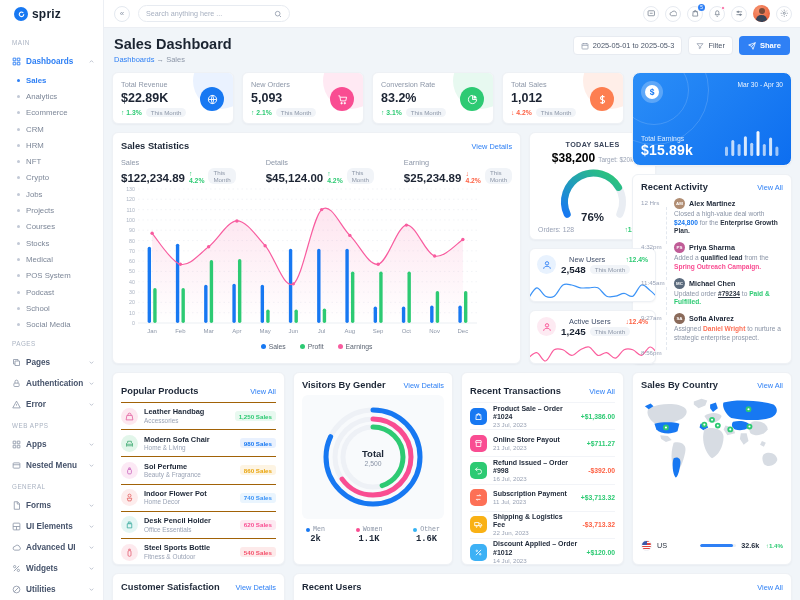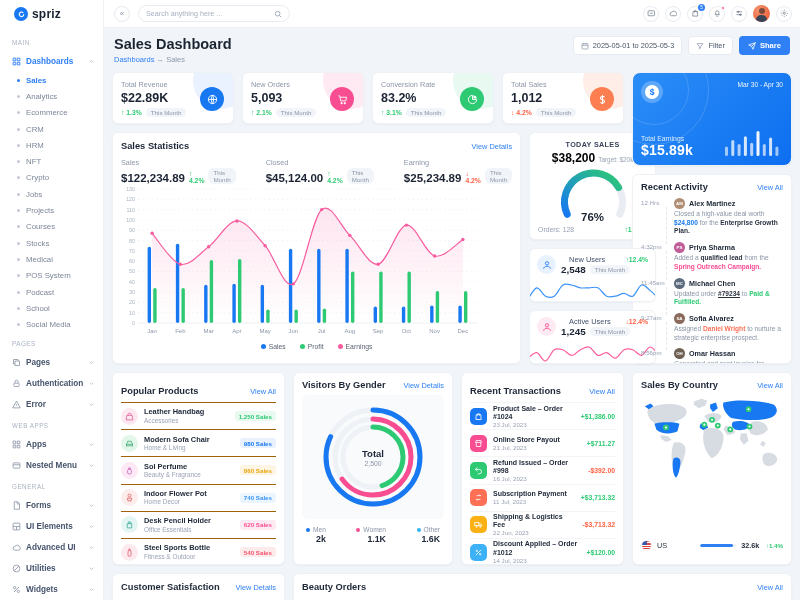--- a/index.html
+++ b/index.html
@@ -191,21 +191,21 @@
   .b-pink { background:#fdeaf2; color:#f94d92; } .b-red { background:#fdeaea; color:#f4516c; }
 
   .gender-card { width:160px; flex:none; height:193px; padding:7px 8px; }
   .gender-box { background:#f8fafc; border-radius:6px; margin-top:5px; height:124px;
     display:flex; align-items:center; justify-content:center; position:relative; }
   .gender-center { position:absolute; left:0; right:0; top:50%; transform:translateY(-50%);
     text-align:center; pointer-events:none; }
   .gender-center .t1 { font-size:9.5px; font-weight:700; color:#1d2737; }
   .gender-center .t2 { font-size:6.8px; color:#8a94a6; margin-top:1px; }
   .gender-legend { display:flex; justify-content:space-between; padding:7px 4px 0; }
-  .gl { text-align:right; }
+  .gl { text-align:center;font-family:Liberation Mono, monospace; }
   .gl .lr { display:flex; align-items:center; gap:3px; font-size:6.6px; color:#8a94a6; }
   .gl .lr i { width:4px; height:4px; border-radius:50%; display:inline-block; }
   .gl .lv { font-size:8.8px; font-weight:700; color:#1d2737; margin-top:1px; }
 
   .trans-card { flex:1; height:193px; padding:7px 8px 0; }
   .tr-row { display:flex; align-items:center; gap:6px; height:27.2px; border-top:1px solid #f2f4f8; cursor:pointer; }
   .tr-row:first-of-type { border-top:none; }
   .tr-ic { width:17px; height:17px; border-radius:5px; flex:none; color:#fff;
     display:flex; align-items:center; justify-content:center; }
   .tr-ic svg { width:9px; height:9px; }
@@ -387,35 +387,35 @@
         <svg class="gi" viewBox="0 0 24 24" fill="none" stroke="currentColor" stroke-width="2.2">
             <path d="M7 19a5 5 0 011-9.9A7 7 0 0120.7 11 4.5 4.5 0 0118.5 19z"></path>
           </svg>
         <span>Advanced UI</span>
         <svg class="chev" viewBox="0 0 24 24" fill="none" stroke="currentColor" stroke-width="2.6">
             <path d="M6 9l6 6 6-6"></path>
           </svg>
       </div>
       <div class="group-item">
         <svg class="gi" viewBox="0 0 24 24" fill="none" stroke="currentColor" stroke-width="2.2">
-            <circle cx="12" cy="12" r="9"></circle>
-            <path d="M6 18L18 6"></path>
-          </svg>
-        <span>Utilities</span>
-        <svg class="chev" viewBox="0 0 24 24" fill="none" stroke="currentColor" stroke-width="2.6">
-            <path d="M6 9l6 6 6-6"></path>
-          </svg>
-      </div>
-      <div class="group-item">
-        <svg class="gi" viewBox="0 0 24 24" fill="none" stroke="currentColor" stroke-width="2.2">
             <circle cx="7" cy="7" r="3"></circle>
             <circle cx="17" cy="17" r="3"></circle>
             <path d="M19 5L5 19"></path>
           </svg>
         <span>Widgets</span>
+        <svg class="chev" viewBox="0 0 24 24" fill="none" stroke="currentColor" stroke-width="2.6">
+            <path d="M6 9l6 6 6-6"></path>
+          </svg>
+      </div>
+      <div class="group-item">
+        <svg class="gi" viewBox="0 0 24 24" fill="none" stroke="currentColor" stroke-width="2.2">
+            <circle cx="12" cy="12" r="9"></circle>
+            <path d="M6 18L18 6"></path>
+          </svg>
+        <span>Utilities</span>
         <svg class="chev" viewBox="0 0 24 24" fill="none" stroke="currentColor" stroke-width="2.6">
             <path d="M6 9l6 6 6-6"></path>
           </svg>
       </div>
     </nav>
   </aside>
 
   <header class="topbar">
     <button class="collapse">«</button>
     <div class="search">
@@ -577,21 +577,21 @@
             <div class="stat-cols">
               <div>
                 <div class="stat-label">Sales</div>
                 <div class="stat-val-row">
                     <span class="stat-value">$122,234.89</span>
                     <span class="delta up">↑ 4.2%</span>
                     <span class="pill">This Month</span>
                   </div>
               </div>
               <div>
-                <div class="stat-label">Closed</div>
+                <div class="stat-label">Details</div>
                 <div class="stat-val-row">
                     <span class="stat-value">$45,124.00</span>
                     <span class="delta up">↑ 4.2%</span>
                     <span class="pill">This Month</span>
                   </div>
               </div>
               <div>
                 <div class="stat-label">Earning</div>
                 <div class="stat-val-row">
                     <span class="stat-value">$25,234.89</span>
@@ -1062,27 +1062,20 @@
               <div class="act-name-row">
                   <span class="act-av" style="background: rgb(138, 106, 90);">SA</span>
                   <span class="act-name">Sofia Alvarez</span>
                 </div>
               <div class="act-desc"><span>Assigned </span><span class="c-orange">Daniel Wright</span><span> to nurture a strategic enterprise prospect.</span></div>
             </div>
           </div>
           <div class="act-item">
             <span class="act-time">8:56pm</span>
             <span class="act-dotcol"><span class="act-dot" style="background: rgb(249, 177, 21);"></span></span>
-            <div class="act-body">
-              <div class="act-name-row">
-                  <span class="act-av" style="background: rgb(109, 95, 82);">OH</span>
-                  <span class="act-name">Omar Hassan</span>
-                </div>
-              <div class="act-desc"><span>Generated and sent invoice for </span></div>
-            </div>
           </div>
         </section>
 
         <section class="card country-card">
           <div class="card-head">
             <span class="card-title">Sales By Country</span>
             <span class="view-link">View All</span>
           </div>
           <div class="map-wrap">
             <svg width="144" height="90" viewBox="0 0 150 92">
@@ -1155,19 +1148,19 @@
 
     <div class="grid-bottom">
       <section class="card satis-card">
         <div class="card-head">
           <span class="card-title">Customer Satisfaction</span>
           <span class="view-link">View Details</span>
         </div>
       </section>
       <section class="card orders-card">
         <div class="card-head">
-          <span class="card-title">Beauty Orders</span>
+          <span class="card-title">Recent Users</span>
           <span class="view-link">View All</span>
         </div>
       </section>
     </div>
   </main>
 </div>
 
 </body></html>

